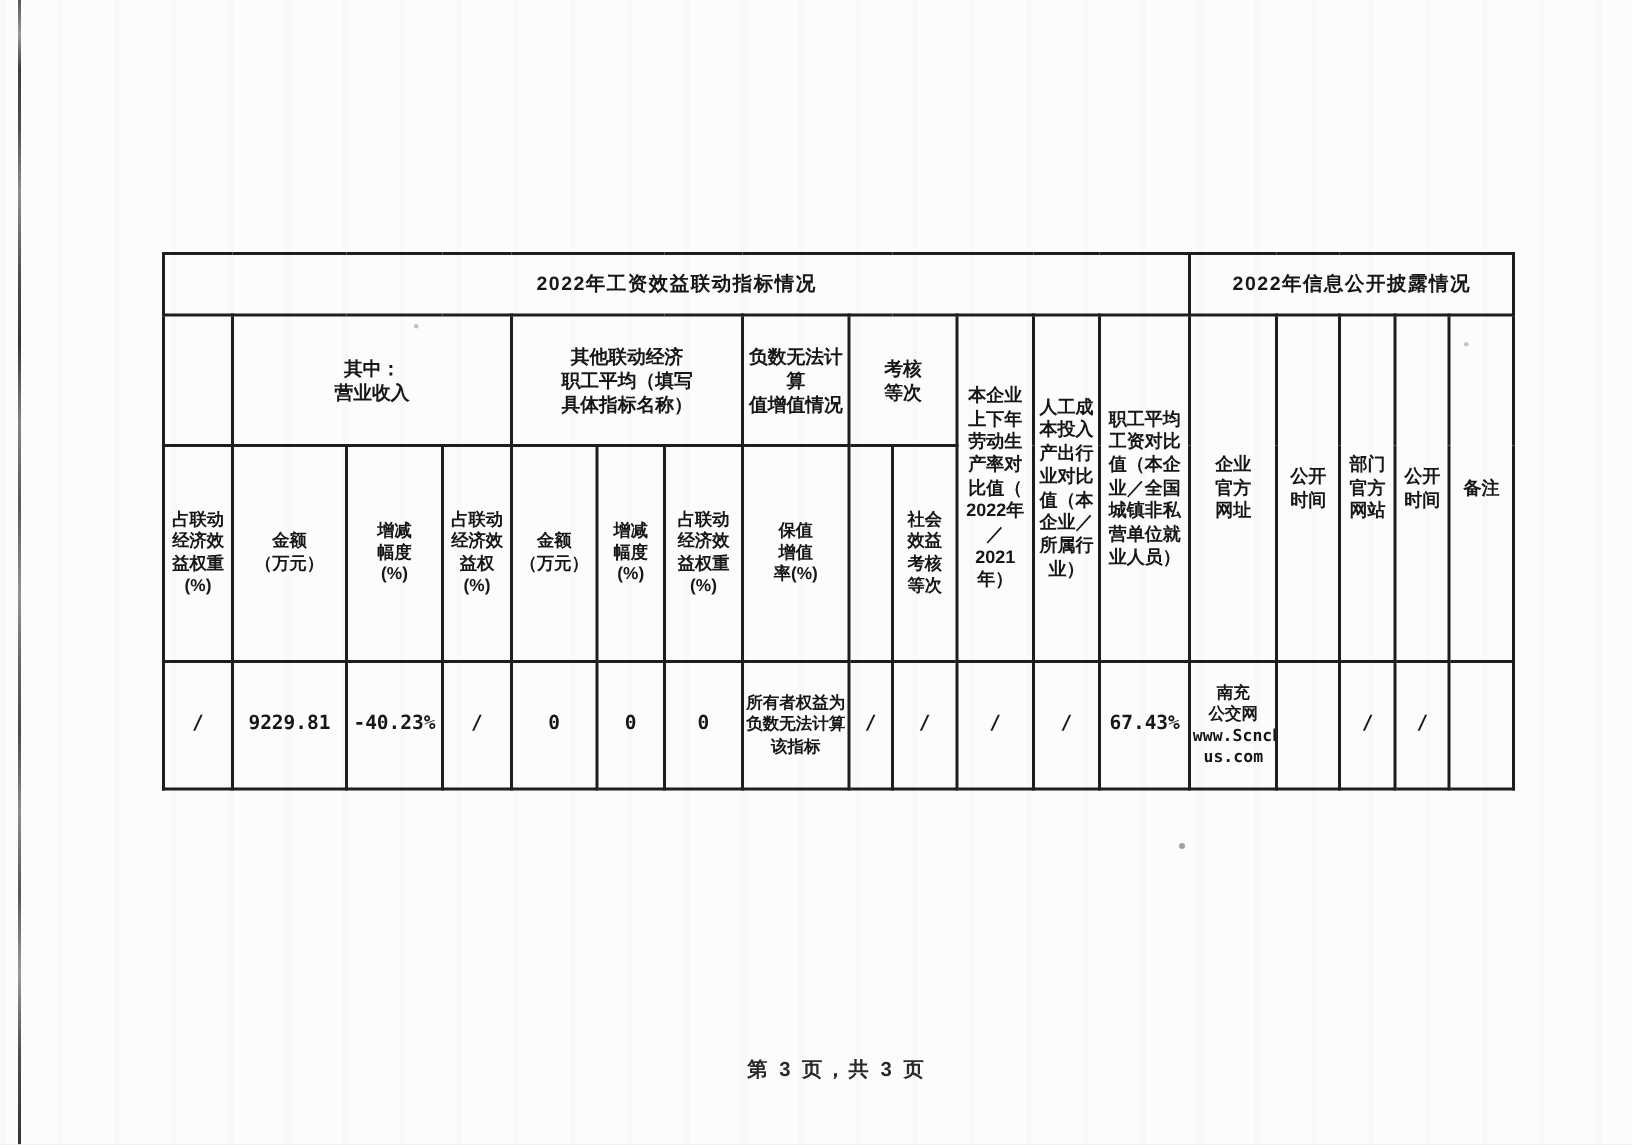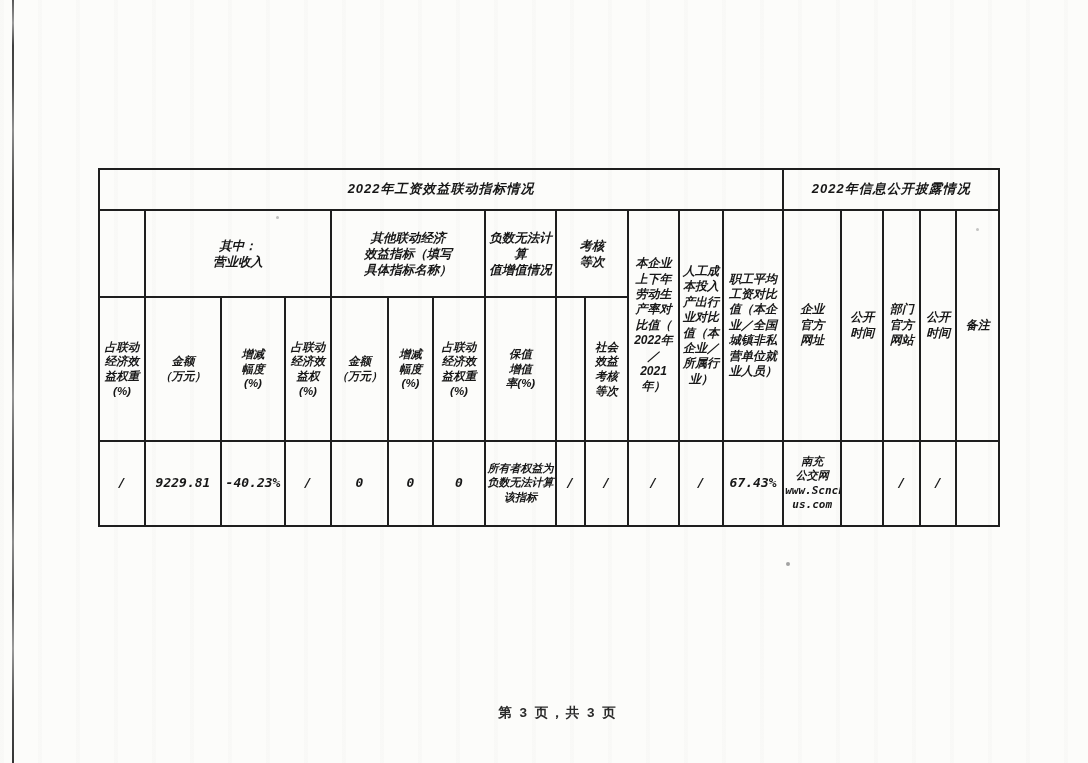--- a/index.html
+++ b/index.html
@@ -19,22 +19,22 @@
       #4a4a4a 58%, #2a2a2a 64%, #7a7a7a 71%, #383838 78%, #8a8a8a 85%,
       #2f2f2f 92%, #111 100%);
     opacity:.85;
   }
   .speck { position:absolute; background:#8b8b8b; border-radius:50%; }
   .speck-a { left:786px; top:562px; width:4px; height:4px; opacity:.8; }
   .speck-b { left:276px; top:216px; width:3px; height:3px; opacity:.55; }
   .speck-c { left:976px; top:228px; width:3px; height:3px; opacity:.5; }
 
   table.report {
-    position:absolute; left:98px; top:168px; width:898px;
-    border-collapse:collapse; table-layout:fixed;font-style:italic;
+    position:absolute; left:108px; top:168px; width:898px;
+    border-collapse:collapse; table-layout:fixed;
   }
   table.report td {
     border:2px solid #1e1e1e;
     text-align:center; vertical-align:middle;
     white-space:pre-line;
     color:#171717; font-weight:700;
     padding:1px; line-height:1.28; overflow:hidden;
   }
   tr.row-top   { height:41px; }
   tr.row-group { height:87px; }
@@ -93,21 +93,21 @@
         <tr class="row-top">
       <td colspan="13" class="title-cell title-left">2022年工资效益联动指标情况</td>
       <td colspan="5" class="title-cell">2022年信息公开披露情况</td>
     </tr>
 
     <tr class="row-group">
       <td class="group-cell"></td>
       <td colspan="3" class="group-cell">其中：
 营业收入</td>
       <td colspan="3" class="group-cell">其他联动经济
-效益指标（填写
+职工平均（填写
 具体指标名称）</td>
       <td class="group-cell">负数无法计算
 值增值情况</td>
       <td colspan="2" class="group-cell">考核
 等次</td>
       <td rowspan="2" class="mergedcol-cell">本企业
 上下年
 劳动生
 产率对
 比值（

